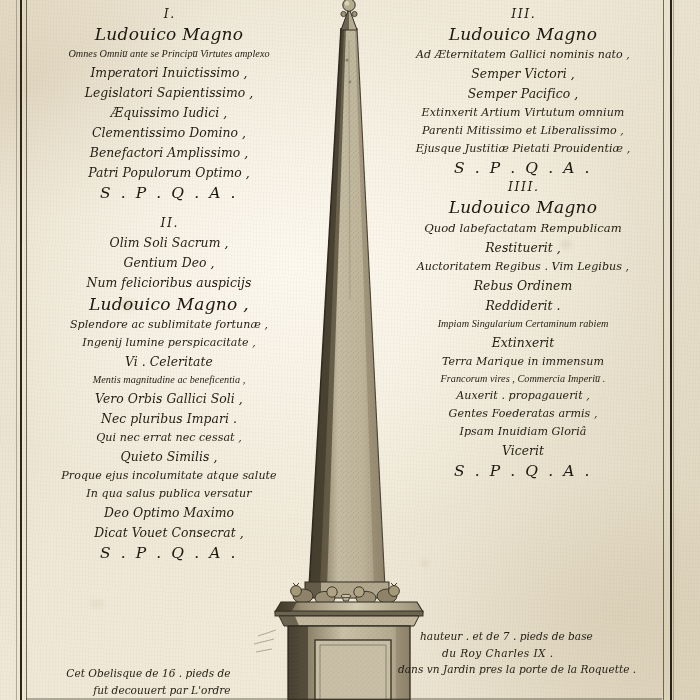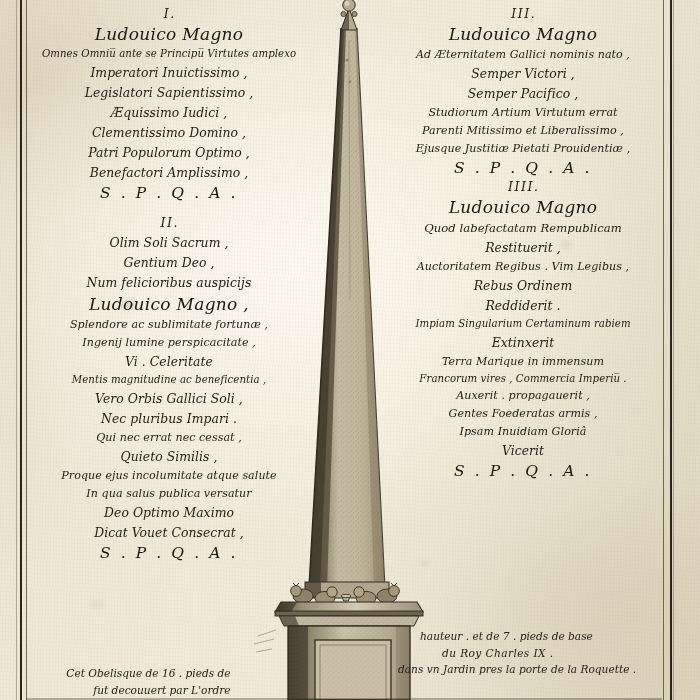--- a/index.html
+++ b/index.html
@@ -109,21 +109,21 @@
   }
   .line {
     font-size: 12.4px;
     font-style: italic;
     line-height: 1.62;
     letter-spacing: 0.05px;
     white-space: nowrap;
     color: #221c12;
   }
   .line.sm   { font-size: 11.1px; }
-  .line.xsm  { font-size: 10.2px; }
+  .line.xsm  { font-size: 10.2px; font-family: Liberation Serif, serif; }
   .line.wide { font-size: 11.6px; }
   .spqa {
     font-size: 15.5px;
     font-style: italic;
     letter-spacing: 2.6px;
     margin: 1px 0 2px 0;
     color: #1d1810;
   }
   .gap { height: 9px; }
 
@@ -283,22 +283,22 @@
   <div class="col col-left">
 
     <div>
       <div class="sec-num">I</div>
       <div class="ded">Ludouico Magno</div>
       <div class="line xsm">Omnes Omniu̅ ante se Principu̅ Virtutes amplexo</div>
       <div class="line">Imperatori Inuictissimo ,</div>
       <div class="line">Legislatori Sapientissimo ,</div>
       <div class="line">Æquissimo Iudici ,</div>
       <div class="line">Clementissimo Domino ,</div>
+      <div class="line">Benefactori Amplissimo ,</div>
       <div class="line">Patri Populorum Optimo ,</div>
-      <div class="line">Benefactori Amplissimo ,</div>
       <div class="spqa">S . P . Q . A .</div>
     </div>
 
     <div class="gap"></div>
 
     <div>
       <div class="sec-num">II</div>
       <div class="line">Olim Soli Sacrum ,</div>
       <div class="line">Gentium Deo ,</div>
       <div class="line">Num felicioribus auspicijs</div>
@@ -320,21 +320,21 @@
   </div>
 
   <div class="col col-right">
 
     <div>
       <div class="sec-num">III</div>
       <div class="ded">Ludouico Magno</div>
       <div class="line sm">Ad Æternitatem Gallici nominis nato ,</div>
       <div class="line">Semper Victori ,</div>
       <div class="line">Semper Pacifico ,</div>
-      <div class="line sm">Studiorum Artium Virtutum errat</div>
+      <div class="line sm">Extinxerit Artium Virtutum omnium</div>
       <div class="line sm">Parenti Mitissimo et Liberalissimo ,</div>
       <div class="line sm">Ejusque Justitiæ Pietati Prouidentiæ ,</div>
       <div class="spqa">S . P . Q . A .</div>
     </div>
 
     <div>
       <div class="sec-num">IIII</div>
       <div class="ded">Ludouico Magno</div>
       <div class="line wide">Quod labefactatam Rempublicam</div>
       <div class="line">Restituerit ,</div>

